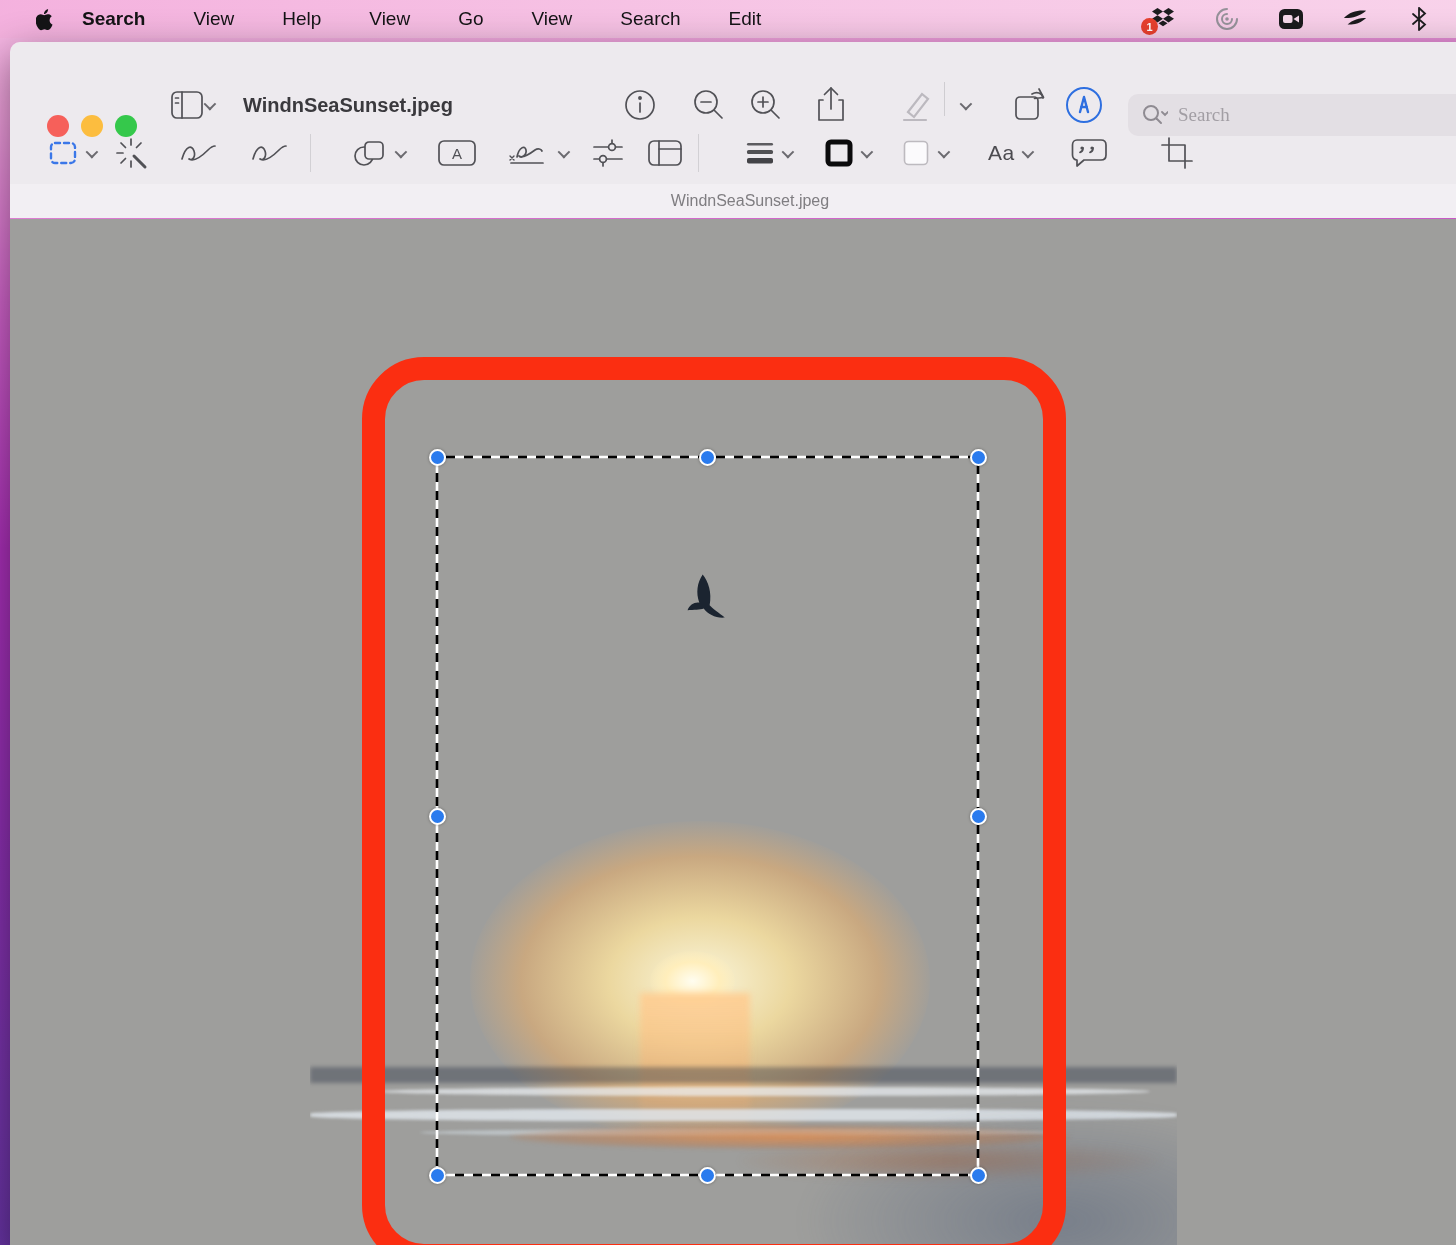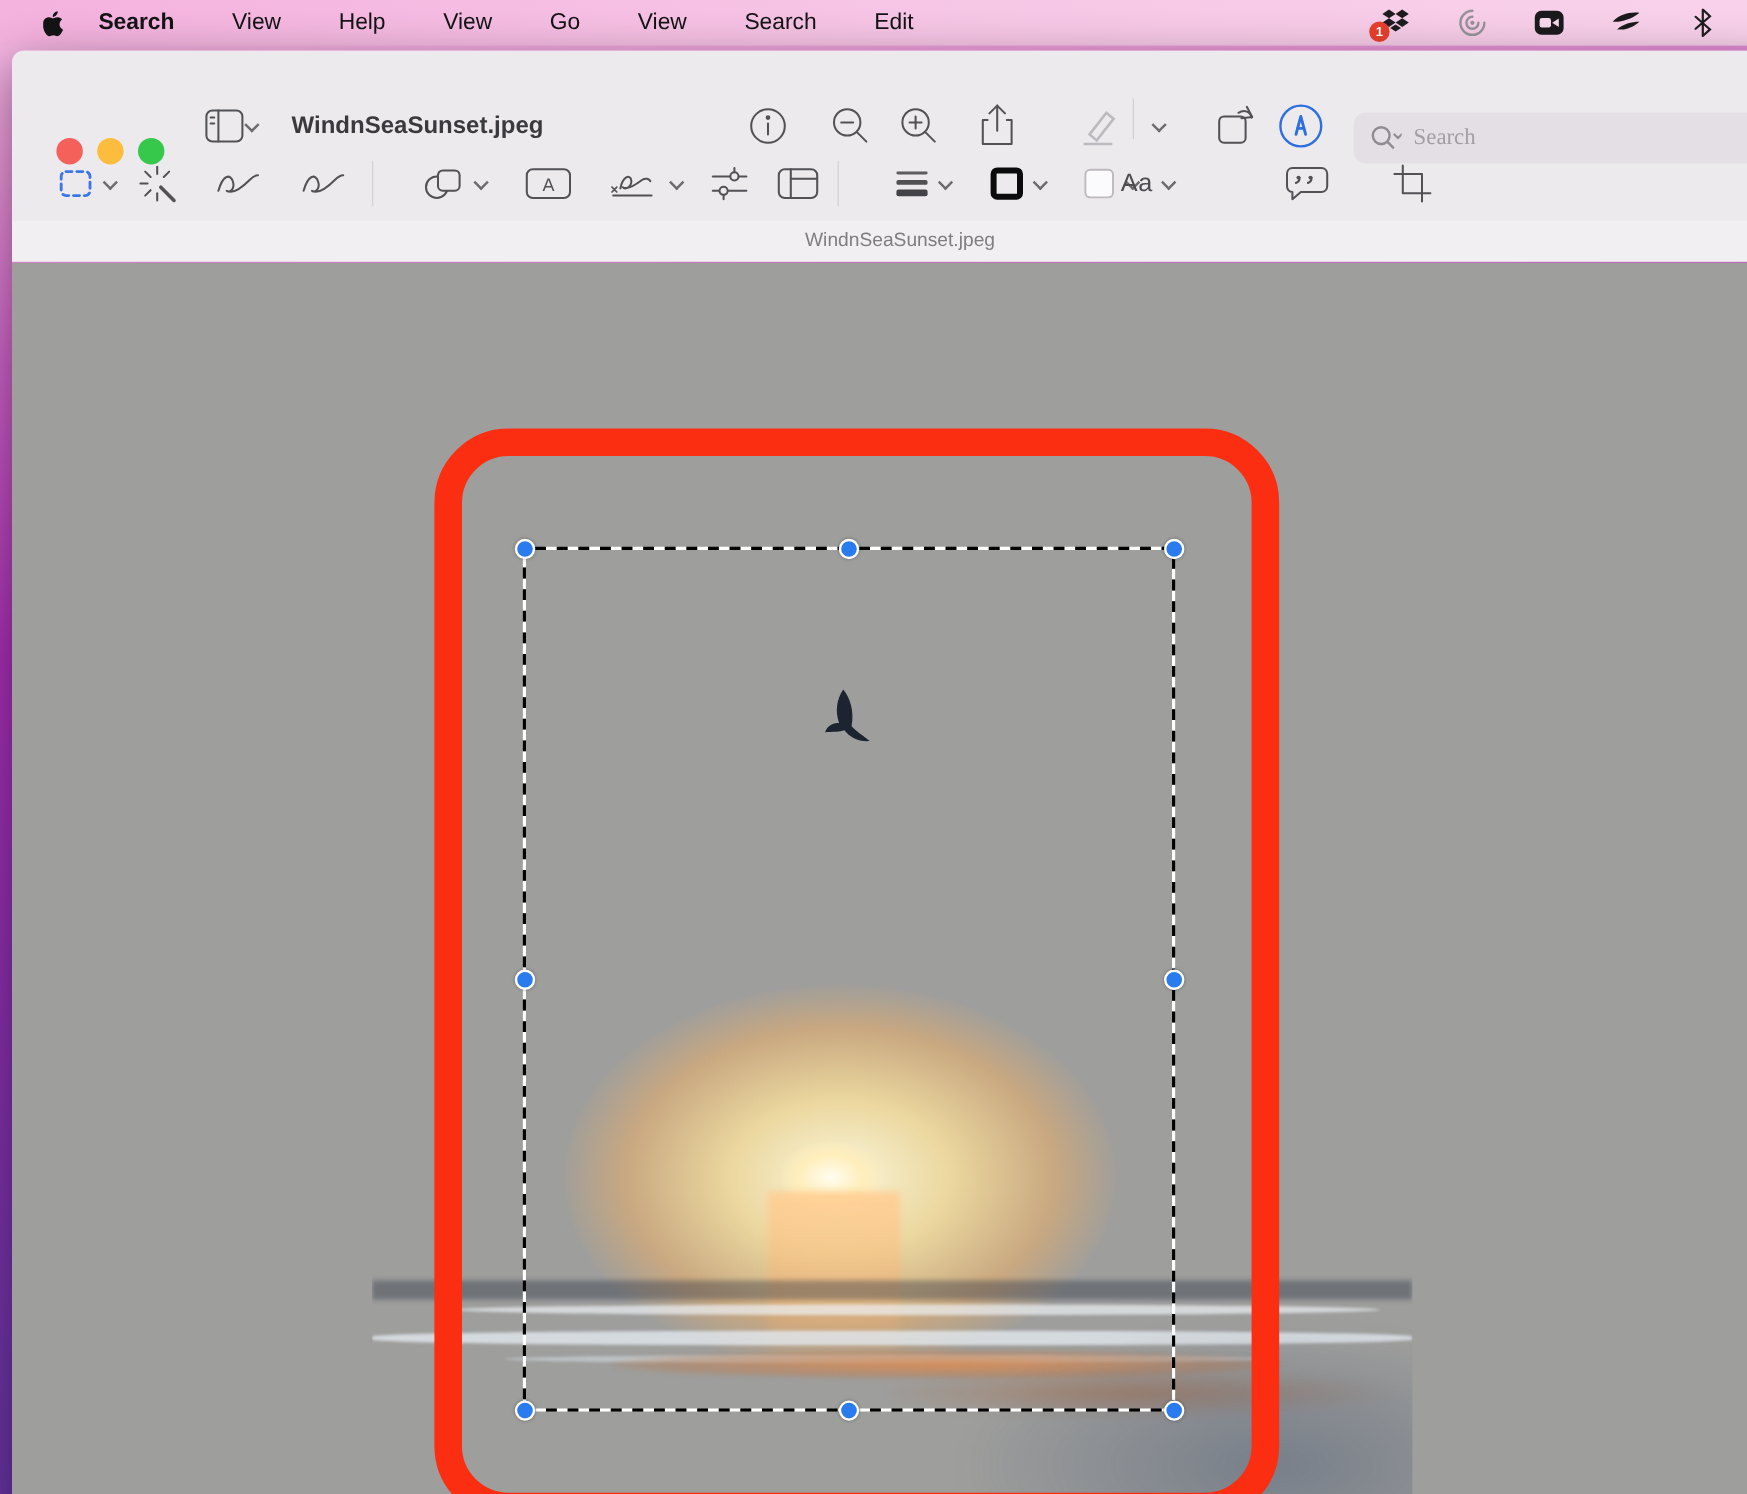--- a/index.html
+++ b/index.html
@@ -321,21 +321,21 @@
             <rect x="4" y="4" width="22" height="22" rx="3" fill="none" stroke="#0b0b0c" stroke-width="5"></rect>
           </svg>
           <span class="chev"></span>
         </div>
         <div class="mi" style="left:891px;">
           <svg width="30" height="30" viewBox="0 0 30 30">
             <rect x="3.5" y="3.5" width="23" height="23" rx="4" fill="#fbfafc" stroke="#bdbabf" stroke-width="1.6"></rect>
           </svg>
           <span class="chev"></span>
         </div>
-        <div class="mi" style="left:924px;">
+        <div class="mi" style="left:978px;">
           <span class="aa-label">Aa</span>
           <span class="chev"></span>
         </div>
         <div class="mi" style="left:1060px;">
           <svg width="38" height="34" viewBox="0 0 38 34" class="ic" stroke-width="2">
             <path d="M7 4 H31 C34 4 36 6 36 9 V19 C36 22 34 24 31 24 H14 L7 30 V24 C4.5 24 2.5 22 2.5 19 V9 C2.5 6 4.5 4 7 4 Z"></path>
             <path d="M13 12 c0 2.6 -1.4 4 -3 4.4" stroke-width="1.8"></path>
               <circle cx="12" cy="12" r="1.6" fill="#515156" stroke="none"></circle>
             <path d="M23 12 c0 2.6 -1.4 4 -3 4.4" stroke-width="1.8"></path>
               <circle cx="22" cy="12" r="1.6" fill="#515156" stroke="none"></circle>

